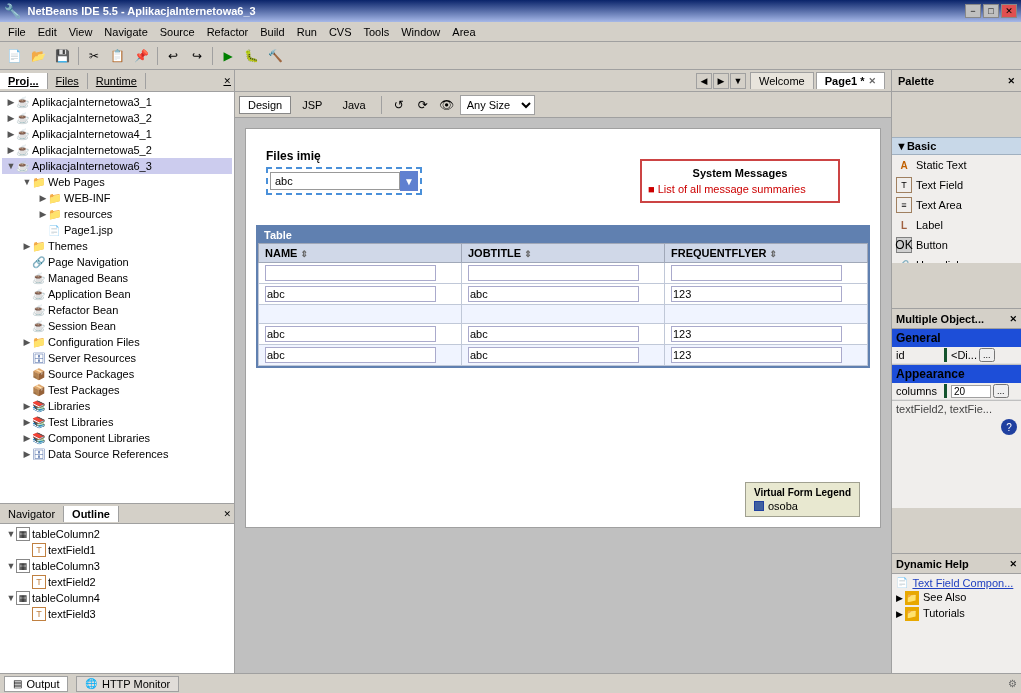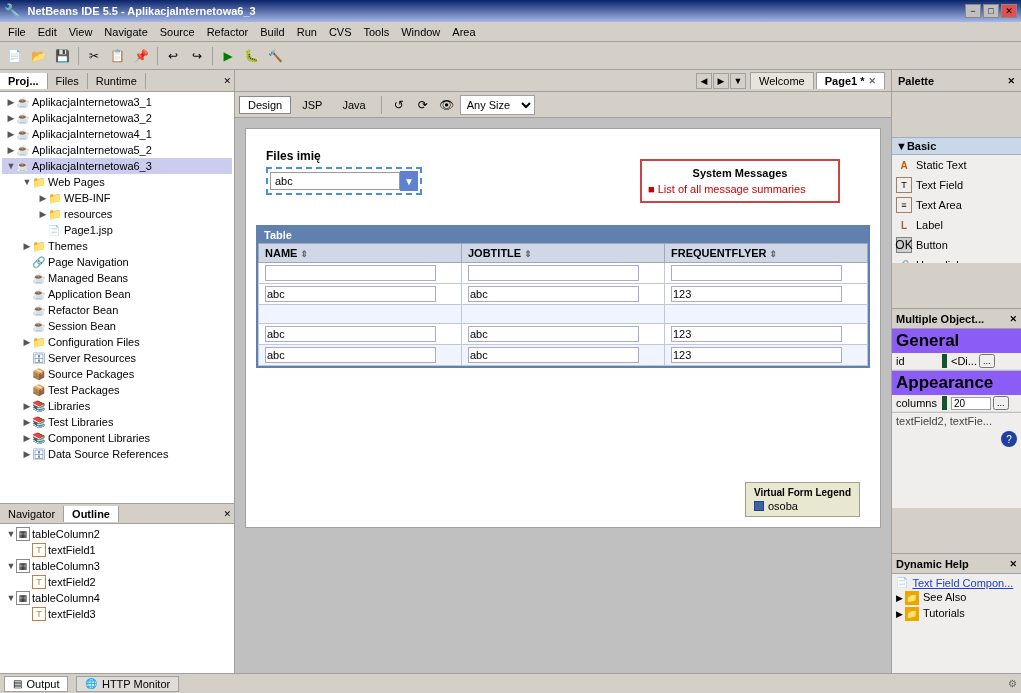--- a/index.html
+++ b/index.html
@@ -20,21 +20,21 @@
     .tb-btn { width: 22px; height: 22px; background: #d4d0c8; border: 1px solid transparent; display: flex; align-items: center; justify-content: center; cursor: pointer; font-size: 12px; }
     .tb-sep { width: 1px; height: 18px; background: #a0a0a0; margin: 0 2px; }
 
     
     #main { display: flex; height: calc(693px - 22px - 20px - 28px - 20px); }
 
     
     #left-panel { width: 235px; display: flex; flex-direction: column; border-right: 1px solid #a0a0a0; }
 
     
-    #project-tabs { background: #d4d0c8; border-bottom: 1px solid #a0a0a0; display: flex; align-items: center; height: 22px; }
+    #project-tabs { background: #d4d0c8; border-bottom: 1px solid #a0a0a0; display: flex; align-items: center; height: 22px; text-decoration: underline; }
     .panel-tab { padding: 2px 8px; font-size: 11px; cursor: pointer; border-right: 1px solid #a0a0a0; }
     .panel-tab.active { background: #fff; font-weight: bold; }
 
     
     #tree-area { flex: 1; background: white; overflow: auto; padding: 2px; font-size: 11px; }
     .tree-node { display: flex; align-items: center; padding: 1px 0; cursor: pointer; white-space: nowrap; }
     .tree-indent { display: inline-block; }
     .tree-toggle { width: 10px; display: inline-flex; align-items: center; justify-content: center; color: #555; font-size: 9px; }
     .tree-icon { width: 14px; height: 14px; display: inline-flex; align-items: center; justify-content: center; margin-right: 2px; }
     .folder-icon { color: #e8a800; font-size: 11px; }
@@ -97,23 +97,23 @@
     .palette-section { }
     .palette-section-header { background: #c8d8e8; border-bottom: 1px solid #a0b0c0; border-top: 1px solid #a0b0c0; padding: 2px 4px; font-size: 11px; font-weight: bold; cursor: pointer; display: flex; align-items: center; }
     .palette-item { display: flex; align-items: center; padding: 2px 4px; font-size: 11px; cursor: pointer; gap: 4px; }
     .palette-icon { width: 16px; height: 16px; display: inline-flex; align-items: center; justify-content: center; font-size: 10px; }
 
     
     #properties-panel { height: 200px; border-top: 1px solid #a0a0a0; background: #f0eeec; display: flex; flex-direction: column; }
     #properties-header { background: #d4d0c8; border-bottom: 1px solid #a0a0a0; height: 20px; display: flex; align-items: center; padding: 0 4px; font-size: 11px; font-weight: bold; }
     #properties-content { flex: 1; overflow: auto; }
     .prop-section { border-bottom: 1px solid #c0c0c0; }
-    .prop-section-header { background: #8b5cf6; padding: 2px 4px; font-size: 17px; font-weight: bold; }
+    .prop-section-header { background: #1d4ed8; padding: 2px 4px; font-size: 12px; font-weight: bold; }
     .prop-row { display: flex; align-items: center; border-bottom: 1px solid #e0e0e0; }
-    .prop-name { width: 55px; padding: 1px 4px; font-size: 11px; border-right: 5px solid #14532d; }
+    .prop-name { width: 55px; padding: 1px 4px; font-size: 11px; border-right: 3px solid #14532d; }
     .prop-value { flex: 1; padding: 1px 4px; font-size: 11px; display: flex; align-items: center; gap: 2px; }
     .prop-input { border: 1px solid #a0a0a0; width: 40px; font-size: 10px; padding: 0 2px; }
     .prop-label-full { padding: 2px 4px; font-size: 11px; color: #444; }
 
     
     #dynamic-help { height: 120px; border-top: 1px solid #a0a0a0; background: #f0eeec; display: flex; flex-direction: column; }
     #dh-header { background: #d4d0c8; border-bottom: 1px solid #a0a0a0; height: 20px; display: flex; align-items: center; padding: 0 4px; font-size: 11px; font-weight: bold; }
     #dh-content { flex: 1; overflow: auto; padding: 2px; }
     .dh-item { display: flex; align-items: flex-start; gap: 4px; padding: 1px 2px; font-size: 11px; cursor: pointer; }
     .dh-folder { width: 14px; height: 14px; background: #e8a800; display: inline-flex; align-items: center; justify-content: center; font-size: 9px; }

